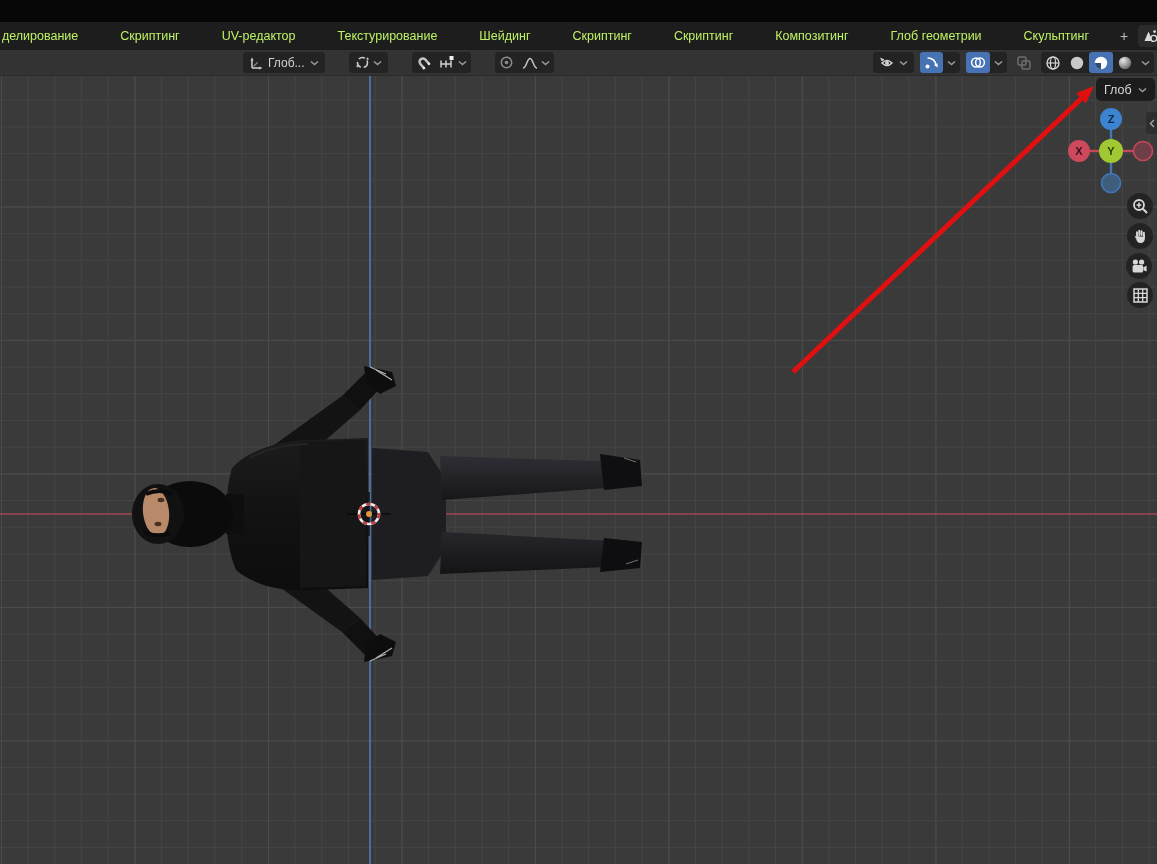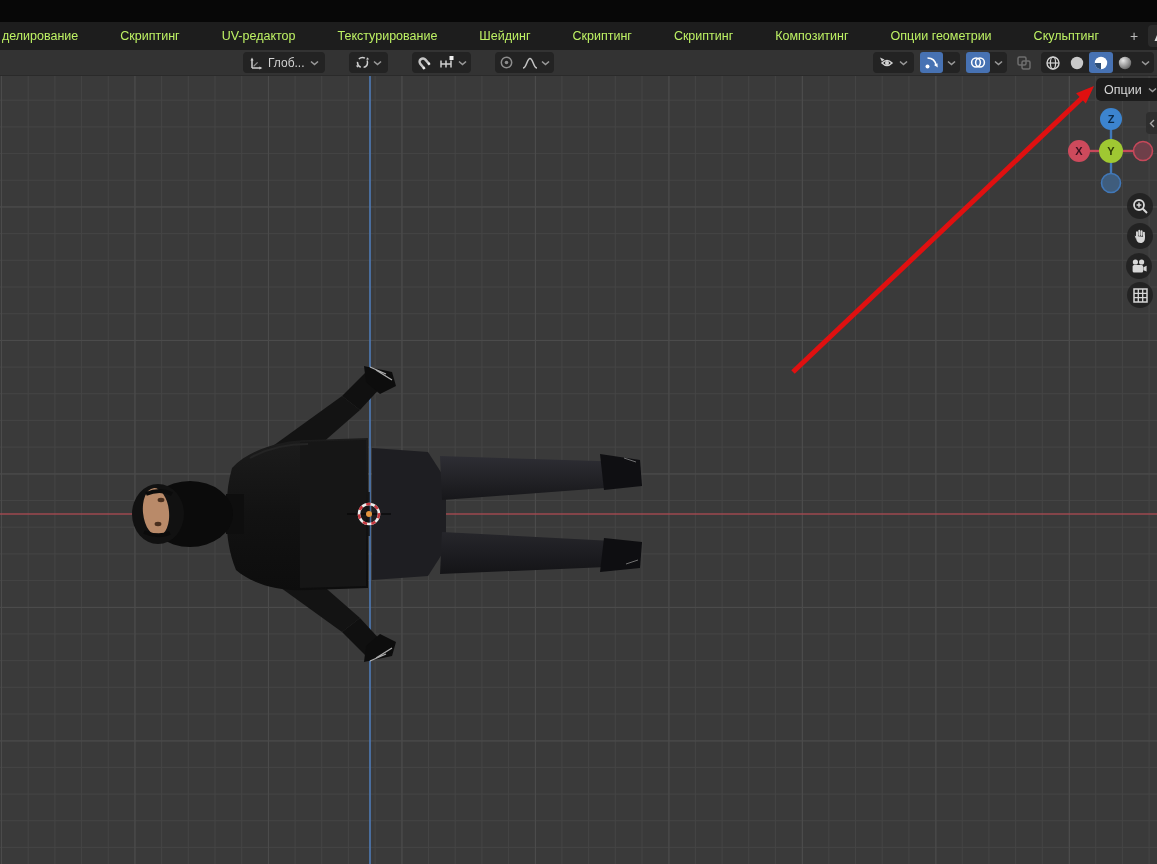--- a/index.html
+++ b/index.html
@@ -77,21 +77,21 @@
 
   <div class="tab-bar">
     <div class="ws-tab">делирование</div>
     <div class="ws-tab">Скриптинг</div>
     <div class="ws-tab">UV-редактор</div>
     <div class="ws-tab">Текстурирование</div>
     <div class="ws-tab">Шейдинг</div>
     <div class="ws-tab">Скриптинг</div>
     <div class="ws-tab">Скриптинг</div>
     <div class="ws-tab">Композитинг</div>
-    <div class="ws-tab">Опции геометрии</div>
+    <div class="ws-tab">Глоб геометрии</div>
     <div class="ws-tab">Скульптинг</div>
     <div class="ws-tab ws-tab-add">+</div>
 
     <div class="scene-chip">
       <svg width="17" height="16" viewBox="0 0 17 16">
         <path d="M2.5,13 L6.5,3.5 L10.5,13 Z" fill="#dcdcdc"></path>
         <circle cx="11.8" cy="10.4" r="3" fill="none" stroke="#dcdcdc" stroke-width="1.4"></circle>
         <circle cx="12.6" cy="3.6" r="1.4" fill="#dcdcdc"></circle>
       </svg>
       <svg class="chevron-svg" width="9" height="6" viewBox="0 0 9 6">
@@ -366,21 +366,21 @@
       </svg>
     </div>
     <div class="nav-circle" style="left:1127px; top:232px;">
       <svg width="17" height="17" viewBox="0 0 17 17">
         <rect x="2" y="2" width="13" height="13" fill="none" stroke="#d8d8d8" stroke-width="1.5"></rect>
         <path d="M6.3,2 L6.3,15 M10.7,2 L10.7,15 M2,6.3 L15,6.3 M2,10.7 L15,10.7" stroke="#d8d8d8" stroke-width="1.3"></path>
       </svg>
     </div>
 
     <div class="options-btn">
-      <span class="opt-label">Опции</span>
+      <span class="opt-label">Глоб</span>
       <svg class="chevron-svg" width="9" height="6" viewBox="0 0 9 6">
           <polyline points="1,1.5 4.5,4.5 8,1.5"></polyline>
         </svg>
     </div>
 
     <div class="sidebar-tab">
       <svg width="6" height="9" viewBox="0 0 6 9">
         <polyline points="5,1 1.5,4.5 5,8" fill="none" stroke="#a8a8a8" stroke-width="1.4"></polyline>
       </svg>
     </div>

